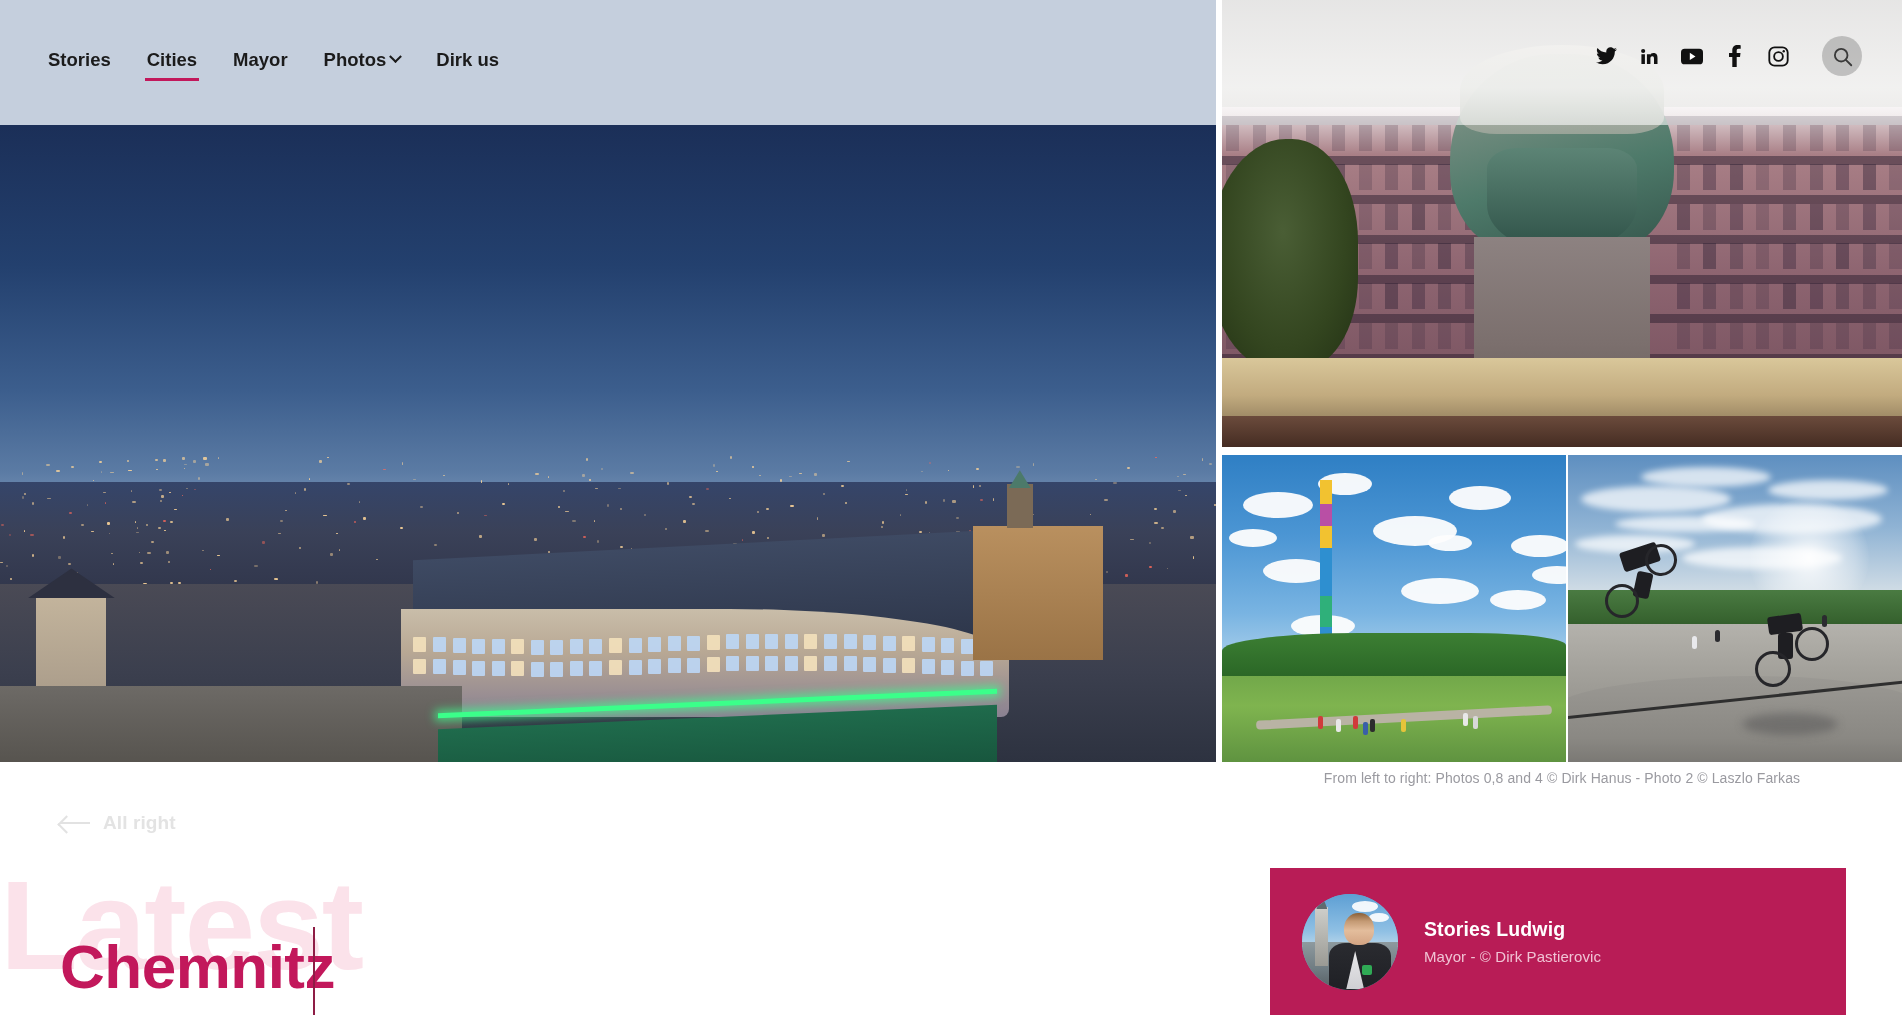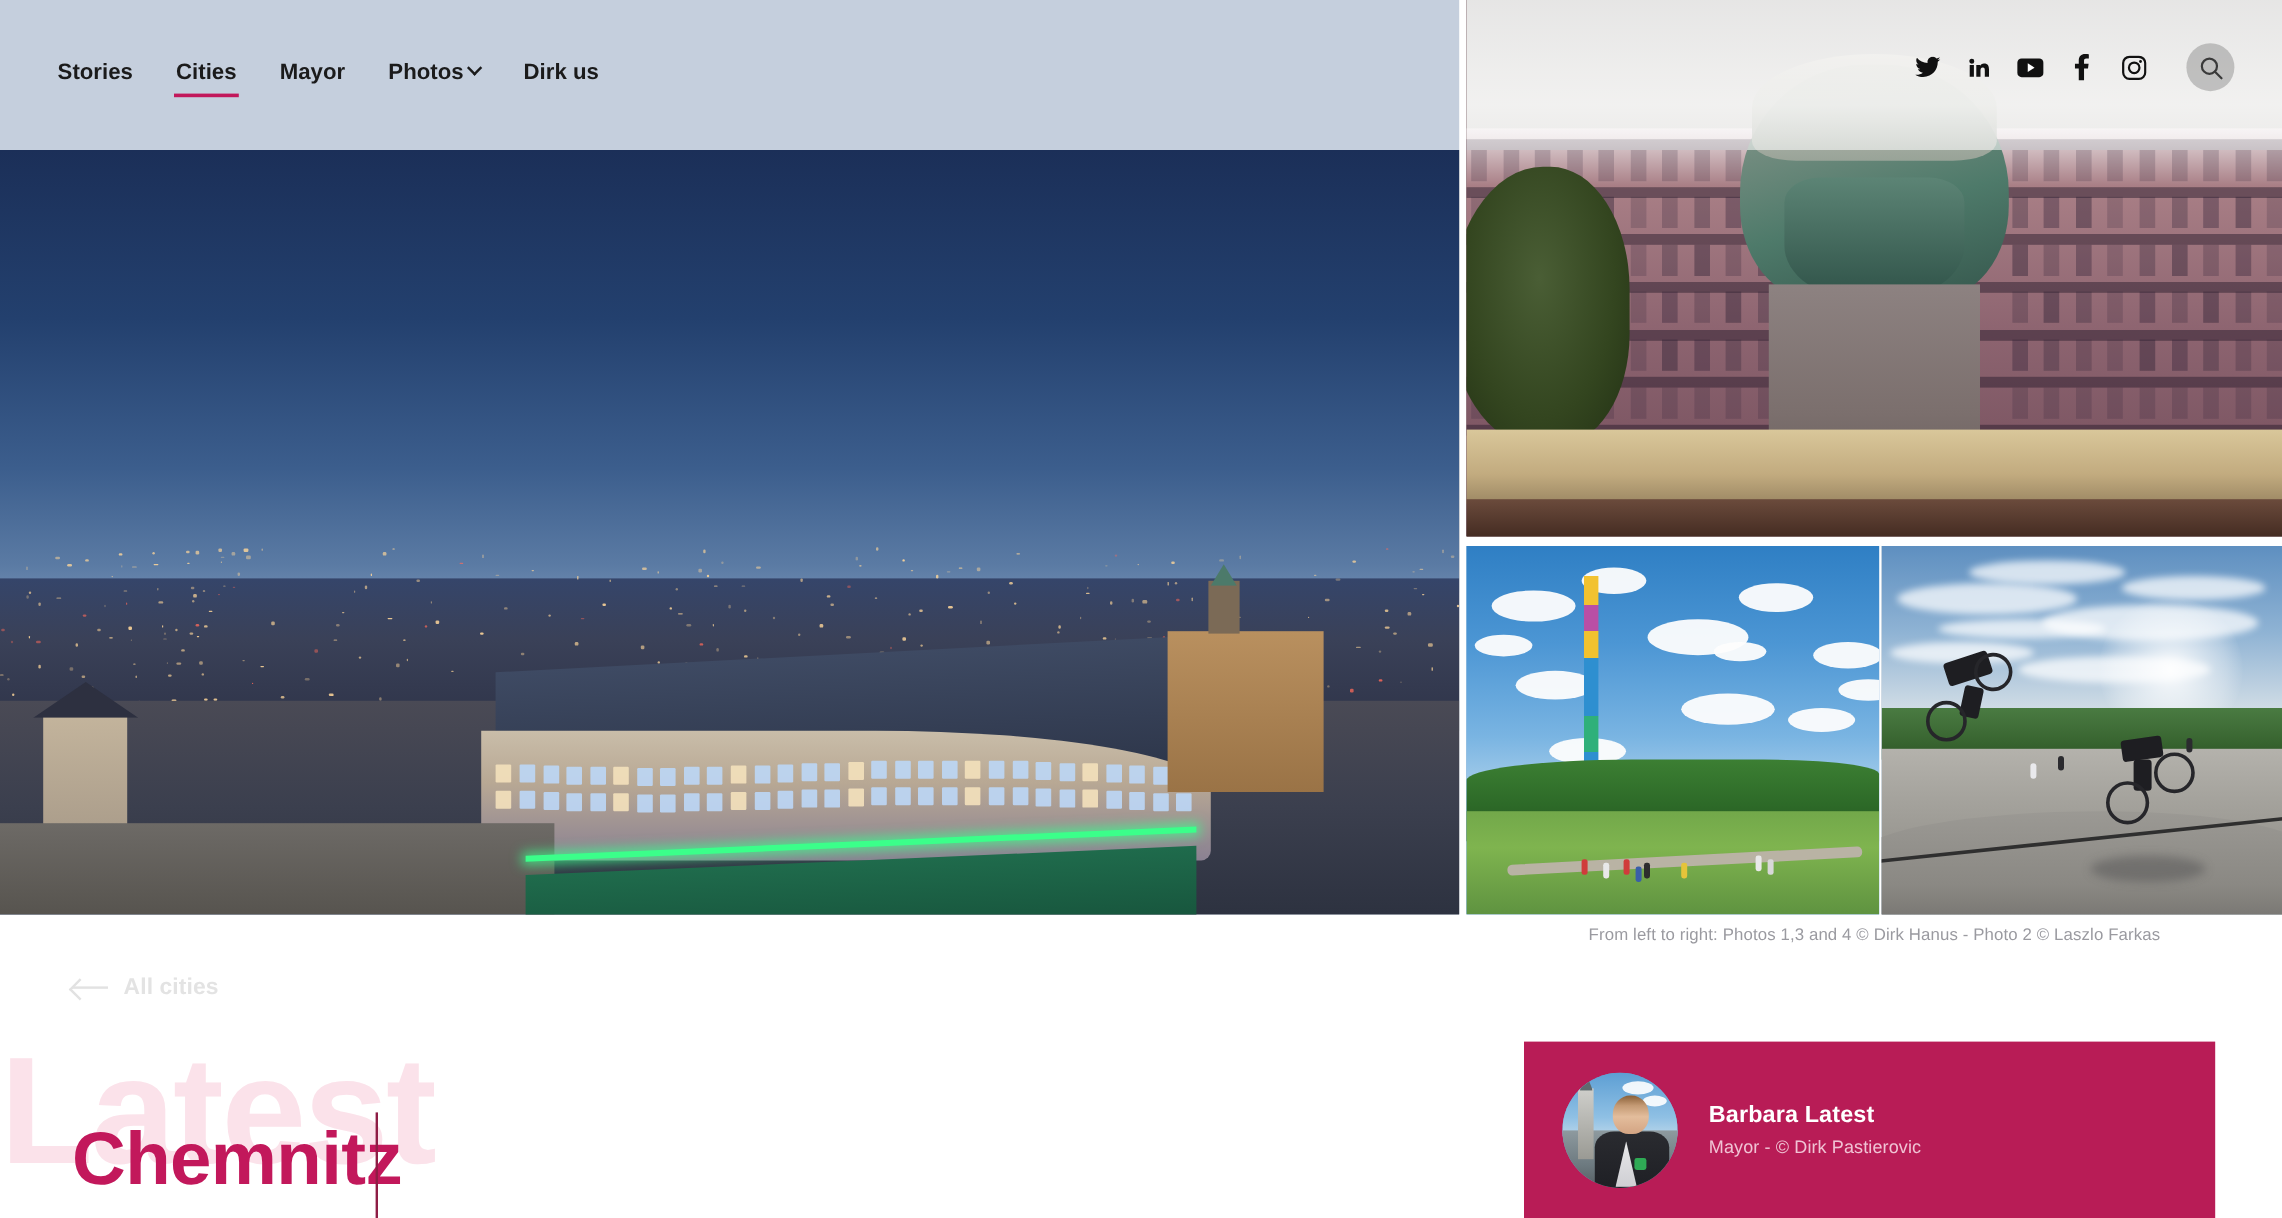--- a/index.html
+++ b/index.html
@@ -1313,42 +1313,42 @@
           <div class="p4-wheel" style="left: 56%; top: 64%; width: 36px; height: 36px;"></div>
           <div class="p4-wheel" style="left: 68%; top: 56%; width: 34px; height: 34px;"></div>
           <div class="p4-shadow" style="left: 52%; top: 84%; width: 96px; height: 22px;"></div>
           <div class="p4-rider" style="left: 37%; top: 59%; width: 5px; height: 13px;;background:#e9e9ec"></div>
           <div class="p4-rider" style="left: 44%; top: 57%; width: 5px; height: 12px;;background:#2b2b2f"></div>
           <div class="p4-rider" style="left: 76%; top: 52%; width: 5px; height: 12px;;background:#2b2b2f"></div>
         </div>
     </div>
   </div>
 
-  <div class="credit">From left to right: Photos 1,3 and 4 © Dirk Hanus - Photo 2 © Laszlo Farkas</div>
+  <div class="credit">From left to right: Photos 0,8 and 4 © Dirk Hanus - Photo 2 © Laszlo Farkas</div>
 
   <div class="back-link">
     <span class="back-arrow"></span>
-    <span class="back-text">All cities</span>
+    <span class="back-text">All right</span>
   </div>
 
   <div class="country-watermark">Latest</div>
   <div class="city-name">Chemnitz</div>
   <div class="city-caret"></div>
 
   <div class="mayor-card">
     <div class="mayor-avatar">
       <div class="av-sky"></div>
       <div class="av-cloud" style="left:52%;top:8%;width:26px;height:11px;"></div>
       <div class="av-cloud" style="left:70%;top:20%;width:20px;height:9px;"></div>
       <div class="av-city"></div>
       <div class="av-tower"></div>
       <div class="av-person-body"></div>
       <div class="av-shirt"></div>
       <div class="av-person-head"></div>
       <div class="av-badge"></div>
     </div>
     <div class="mayor-text">
-      <div class="mayor-name">Barbara Latest</div>
+      <div class="mayor-name">Stories Ludwig</div>
       <div class="mayor-role">Mayor - © Dirk Pastierovic</div>
     </div>
   </div>
 
 </div>
 
 </body></html>

